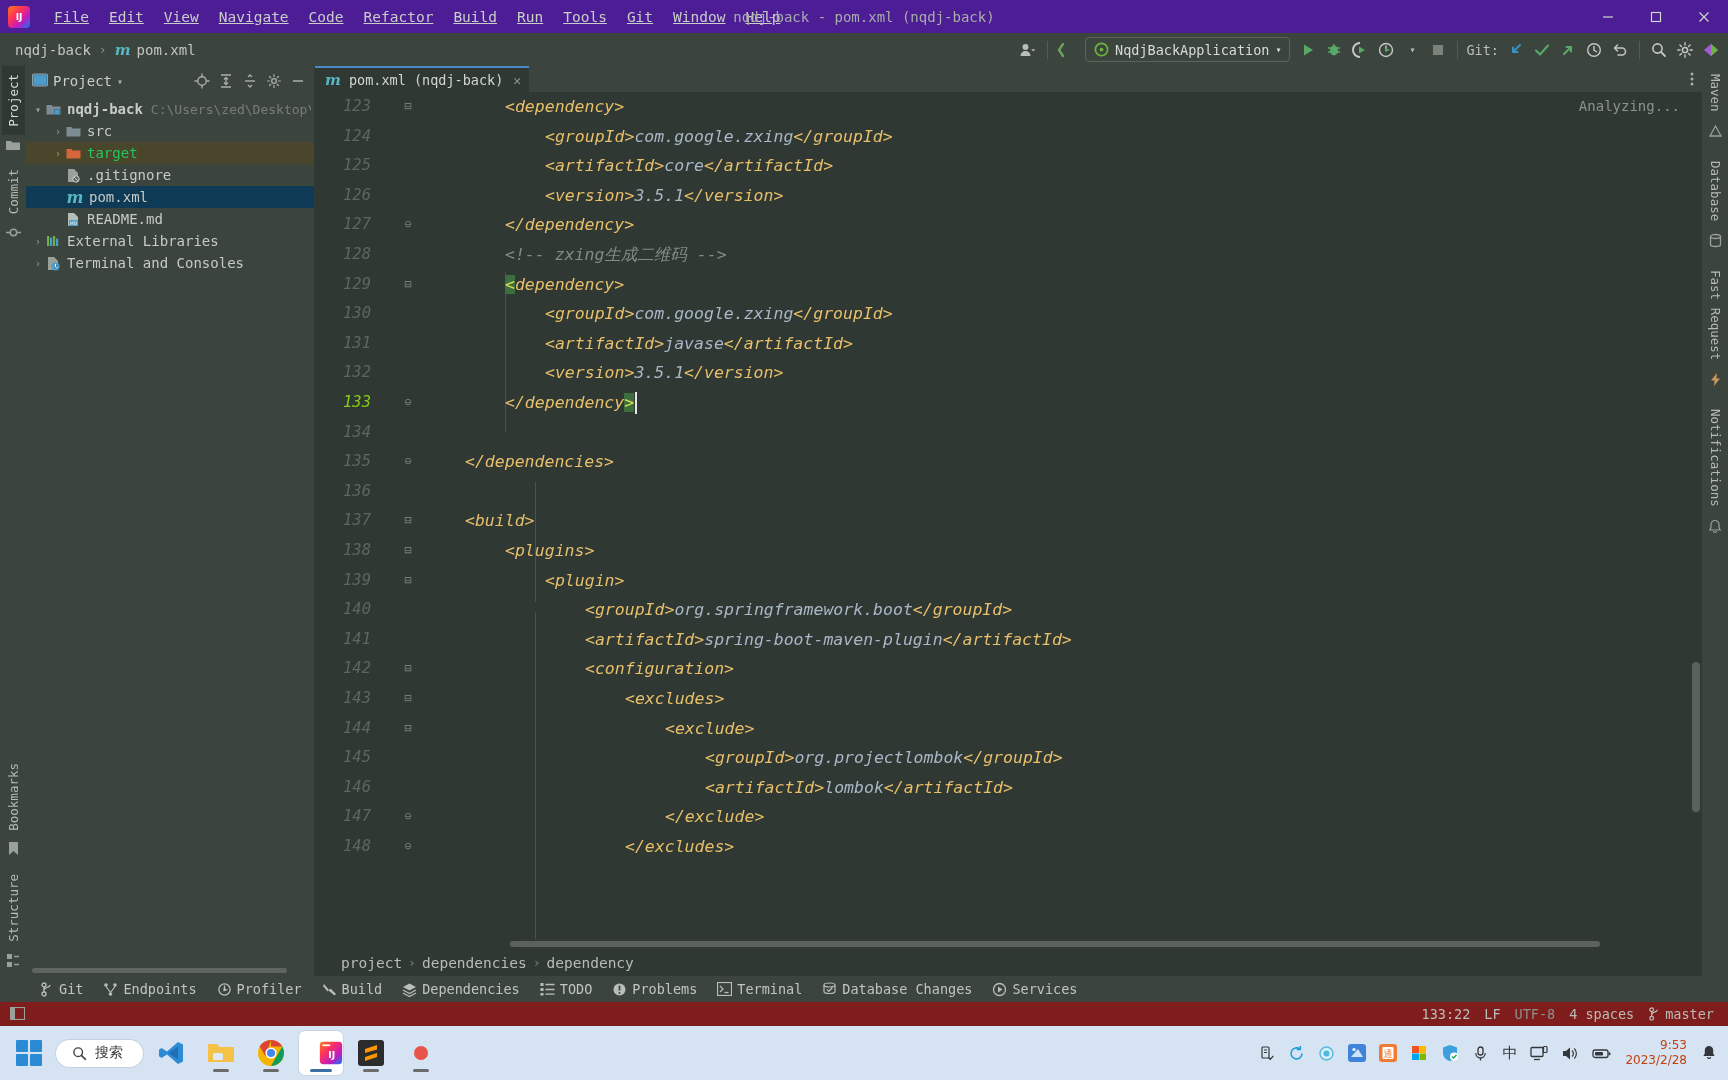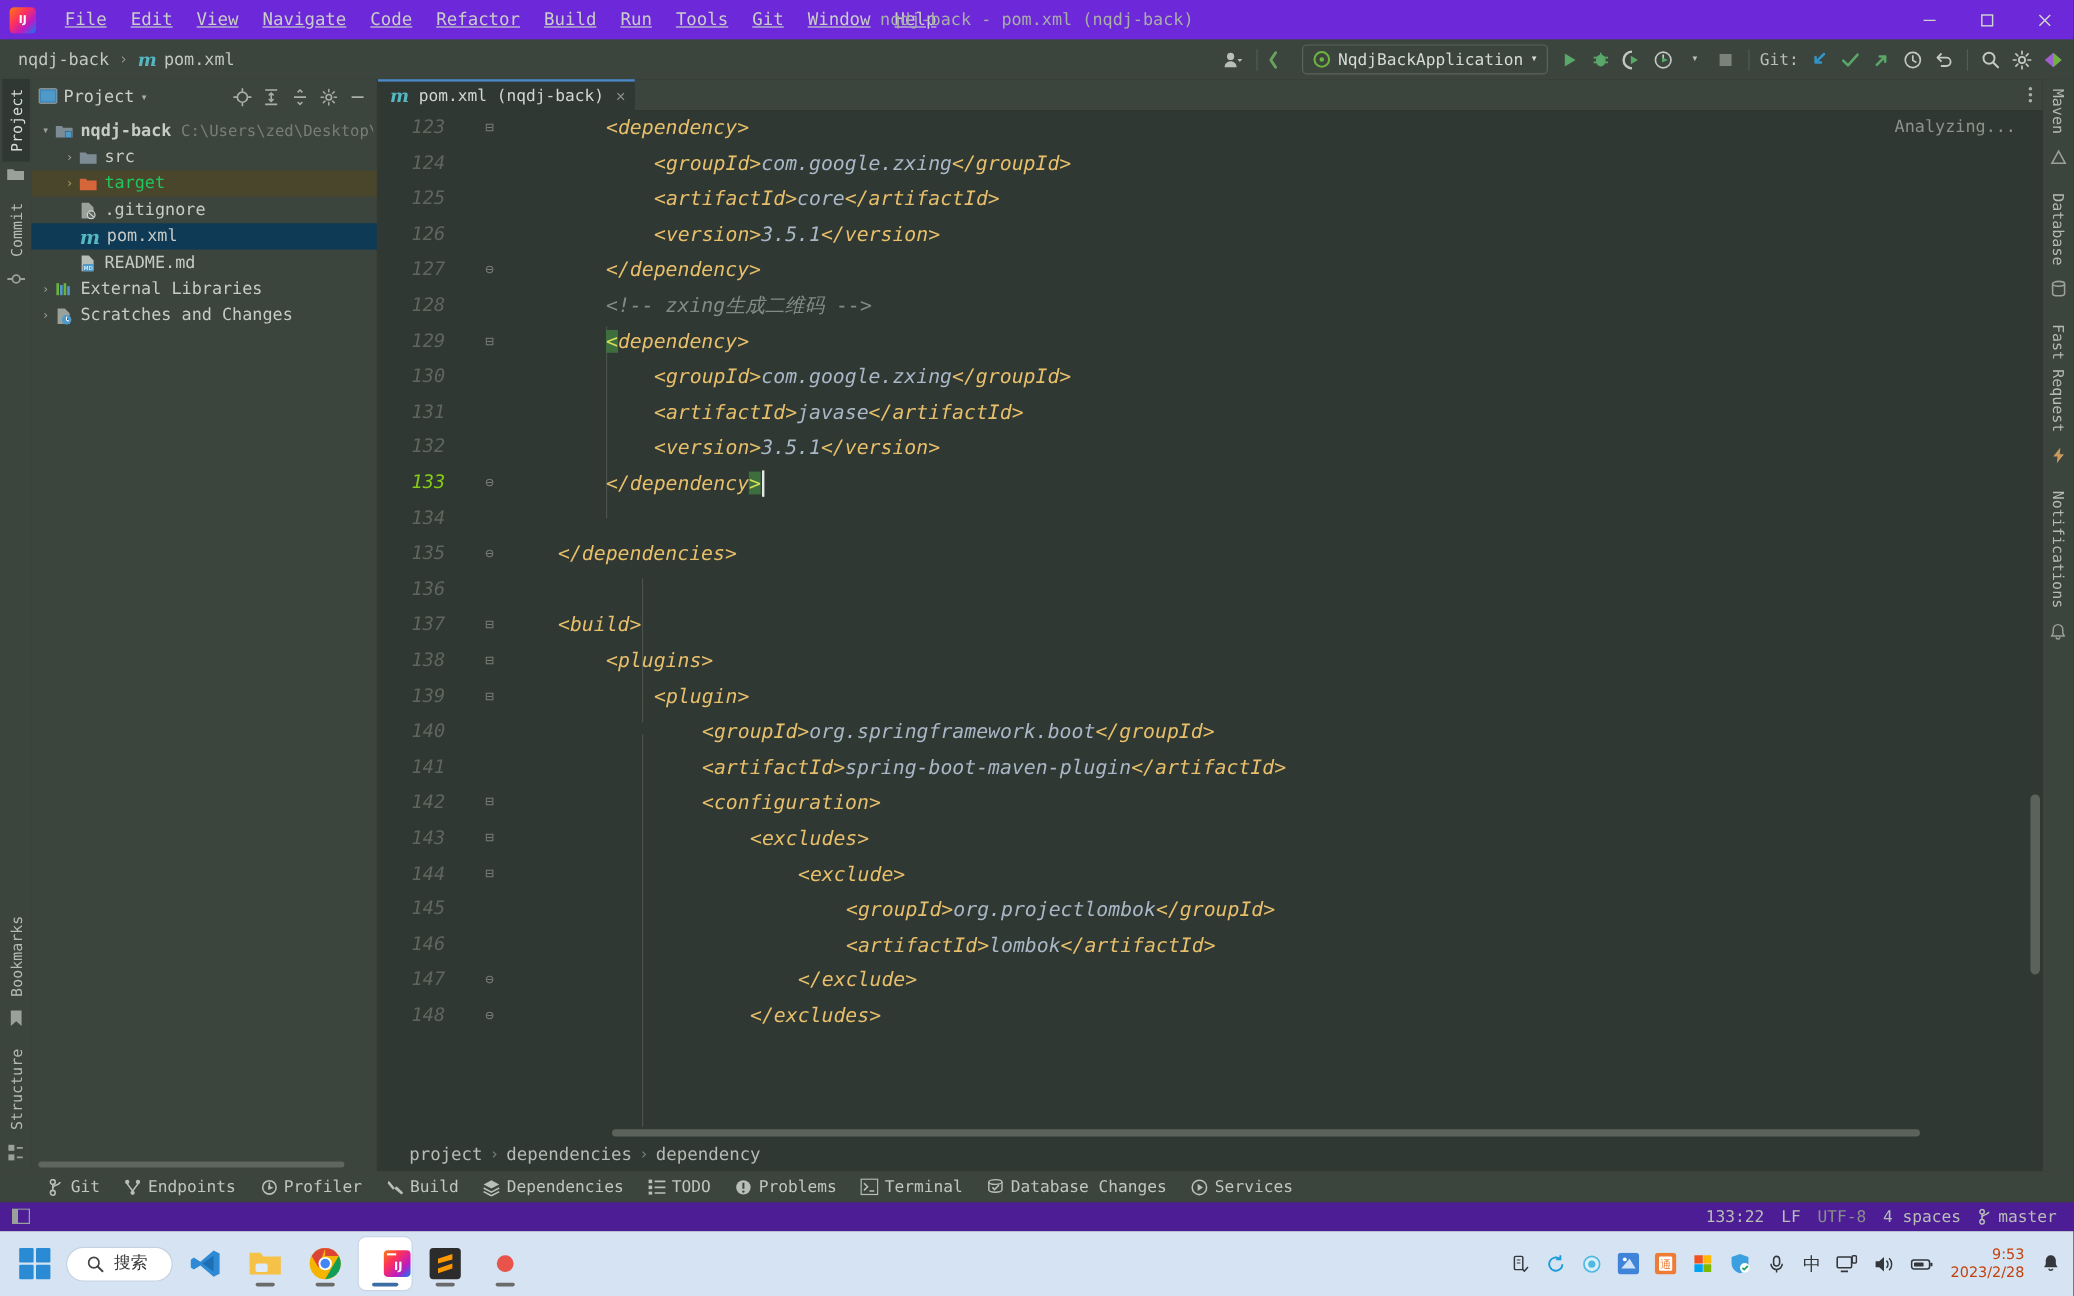--- a/index.html
+++ b/index.html
@@ -7,21 +7,21 @@
     width: 1728px; height: 1080px;
     overflow: hidden;
     background: #3c3f41;
     font-family: "DejaVu Sans Mono", monospace;
   }
   #app { position: relative; width: 1728px; height: 1080px; }
 
   
   .titlebar {
     position: absolute; left: 0; top: 0; width: 1728px; height: 33px;
-    background: #6d28d9;
+    background: #4c1d95;
     display: flex; align-items: center;
     font-size: 14.5px; color: #c3c8c3;
   }
   .ij-logo {
     width: 22px; height: 22px; margin-left: 8px; margin-right: 14px;
     border-radius: 4px;
     background: linear-gradient(135deg,#f97a12 0%,#fe315d 38%,#be1bc0 68%,#087cfa 100%);
     position: relative; flex: none;
   }
   .ij-logo::after {
@@ -200,21 +200,21 @@
   .bottombar {
     position: absolute; left: 0; right: 0; bottom: 78px; height: 26px;
     background: #3c443e; display: flex; align-items: center;
     padding-left: 30px; gap: 0px; font-size: 13.5px; color: #c0c5c0;
   }
   .bw { display: flex; align-items: center; gap: 5px; padding: 3px 10px; border-radius: 3px; white-space: nowrap; }
 
   
   .statusbar {
     position: absolute; left: 0; right: 0; bottom: 54px; height: 24px;
-    background: #4c1d95; display: flex; align-items: center;
+    background: #7f1d1d; display: flex; align-items: center;
     font-size: 13.5px; color: #b8bdb8; padding: 0 6px;
   }
   .sb-left { display: flex; align-items: center; gap: 8px; color: #a2a7a2; }
   .sb-right { margin-left: auto; display: flex; align-items: center; gap: 14px; padding-right: 8px; }
   .sb-item { white-space: nowrap; }
   .sb-dim { color: #8a908a; }
 
   
   .taskbar {
     position: absolute; left: 0; right: 0; bottom: 0; height: 54px;
@@ -590,21 +590,21 @@
 
       <div class="tnode" style="padding-left:4px">
         <span class="arrow">›</span>
         <span class="ticon">
           <svg width="15" height="15" viewBox="0 0 15 15">
               <path d="M2 1h6l4 4v9H2z" fill="#9aa19a"></path>
               <circle cx="9.5" cy="10.5" r="4" fill="#4e9bc9"></circle>
               <path d="M9.5 8v2.6l1.8 1" stroke="#fff" stroke-width="1"></path>
             </svg>
         </span>
-        <span class="tlabel">Scratches and Changes</span>
+        <span class="tlabel">Terminal and Consoles</span>
       </div>
     </div>
     <div class="pp-hscroll">
         <i></i>
       </div>
     <div class="panel-resize"></div>
   </div>
 
   <div class="editorwrap">
     <div class="tabsrow">

